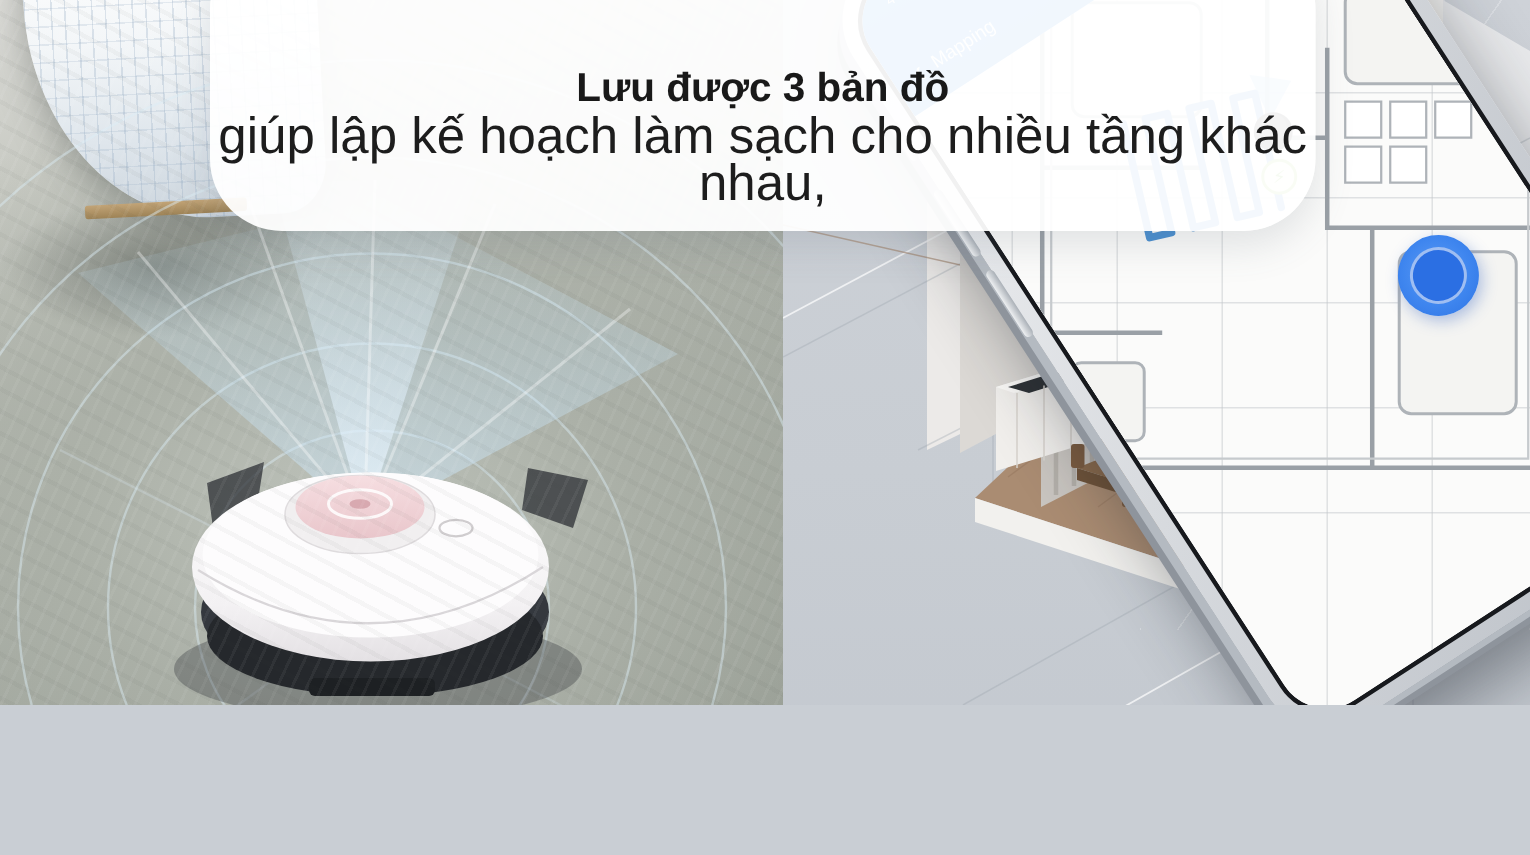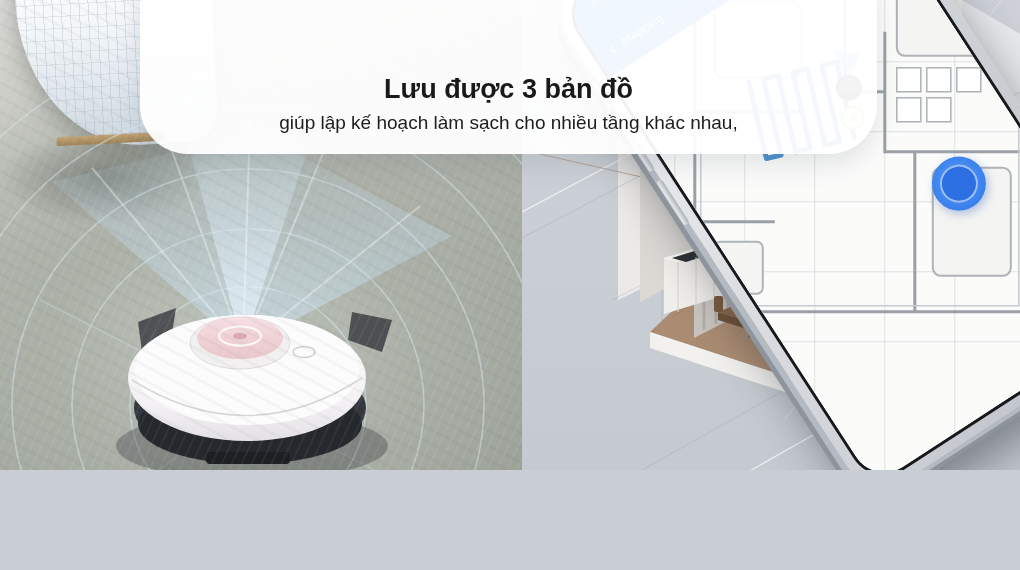--- a/index.html
+++ b/index.html
@@ -89,21 +89,21 @@
 
   
   .banner {
     position:absolute; left:140px; top:-42px; width:737px; height:196px; z-index:20;
     background:rgba(255,255,255,0.94); border-radius:48px;
     box-shadow:0 10px 26px rgba(90,100,110,0.16);
     display:flex; flex-direction:column; justify-content:flex-end; align-items:center;
     padding-bottom:16px; text-align:center; color:#191919;
   }
   .banner-title { font-size:27px; font-weight:bold; line-height:36px; }
-  .banner-line { font-size:19px; line-height:31px; color:#1d1d1d; }
+  .banner-line { font-size:34px; line-height:31px; color:#1d1d1d; }
 </style>
 </head>
 <body>
 
 <div class="stage">
 
   <div class="left-scene">
     <div class="appliance-shadow"></div>
     <div class="appliance">
       <div class="appliance-strip"></div>

